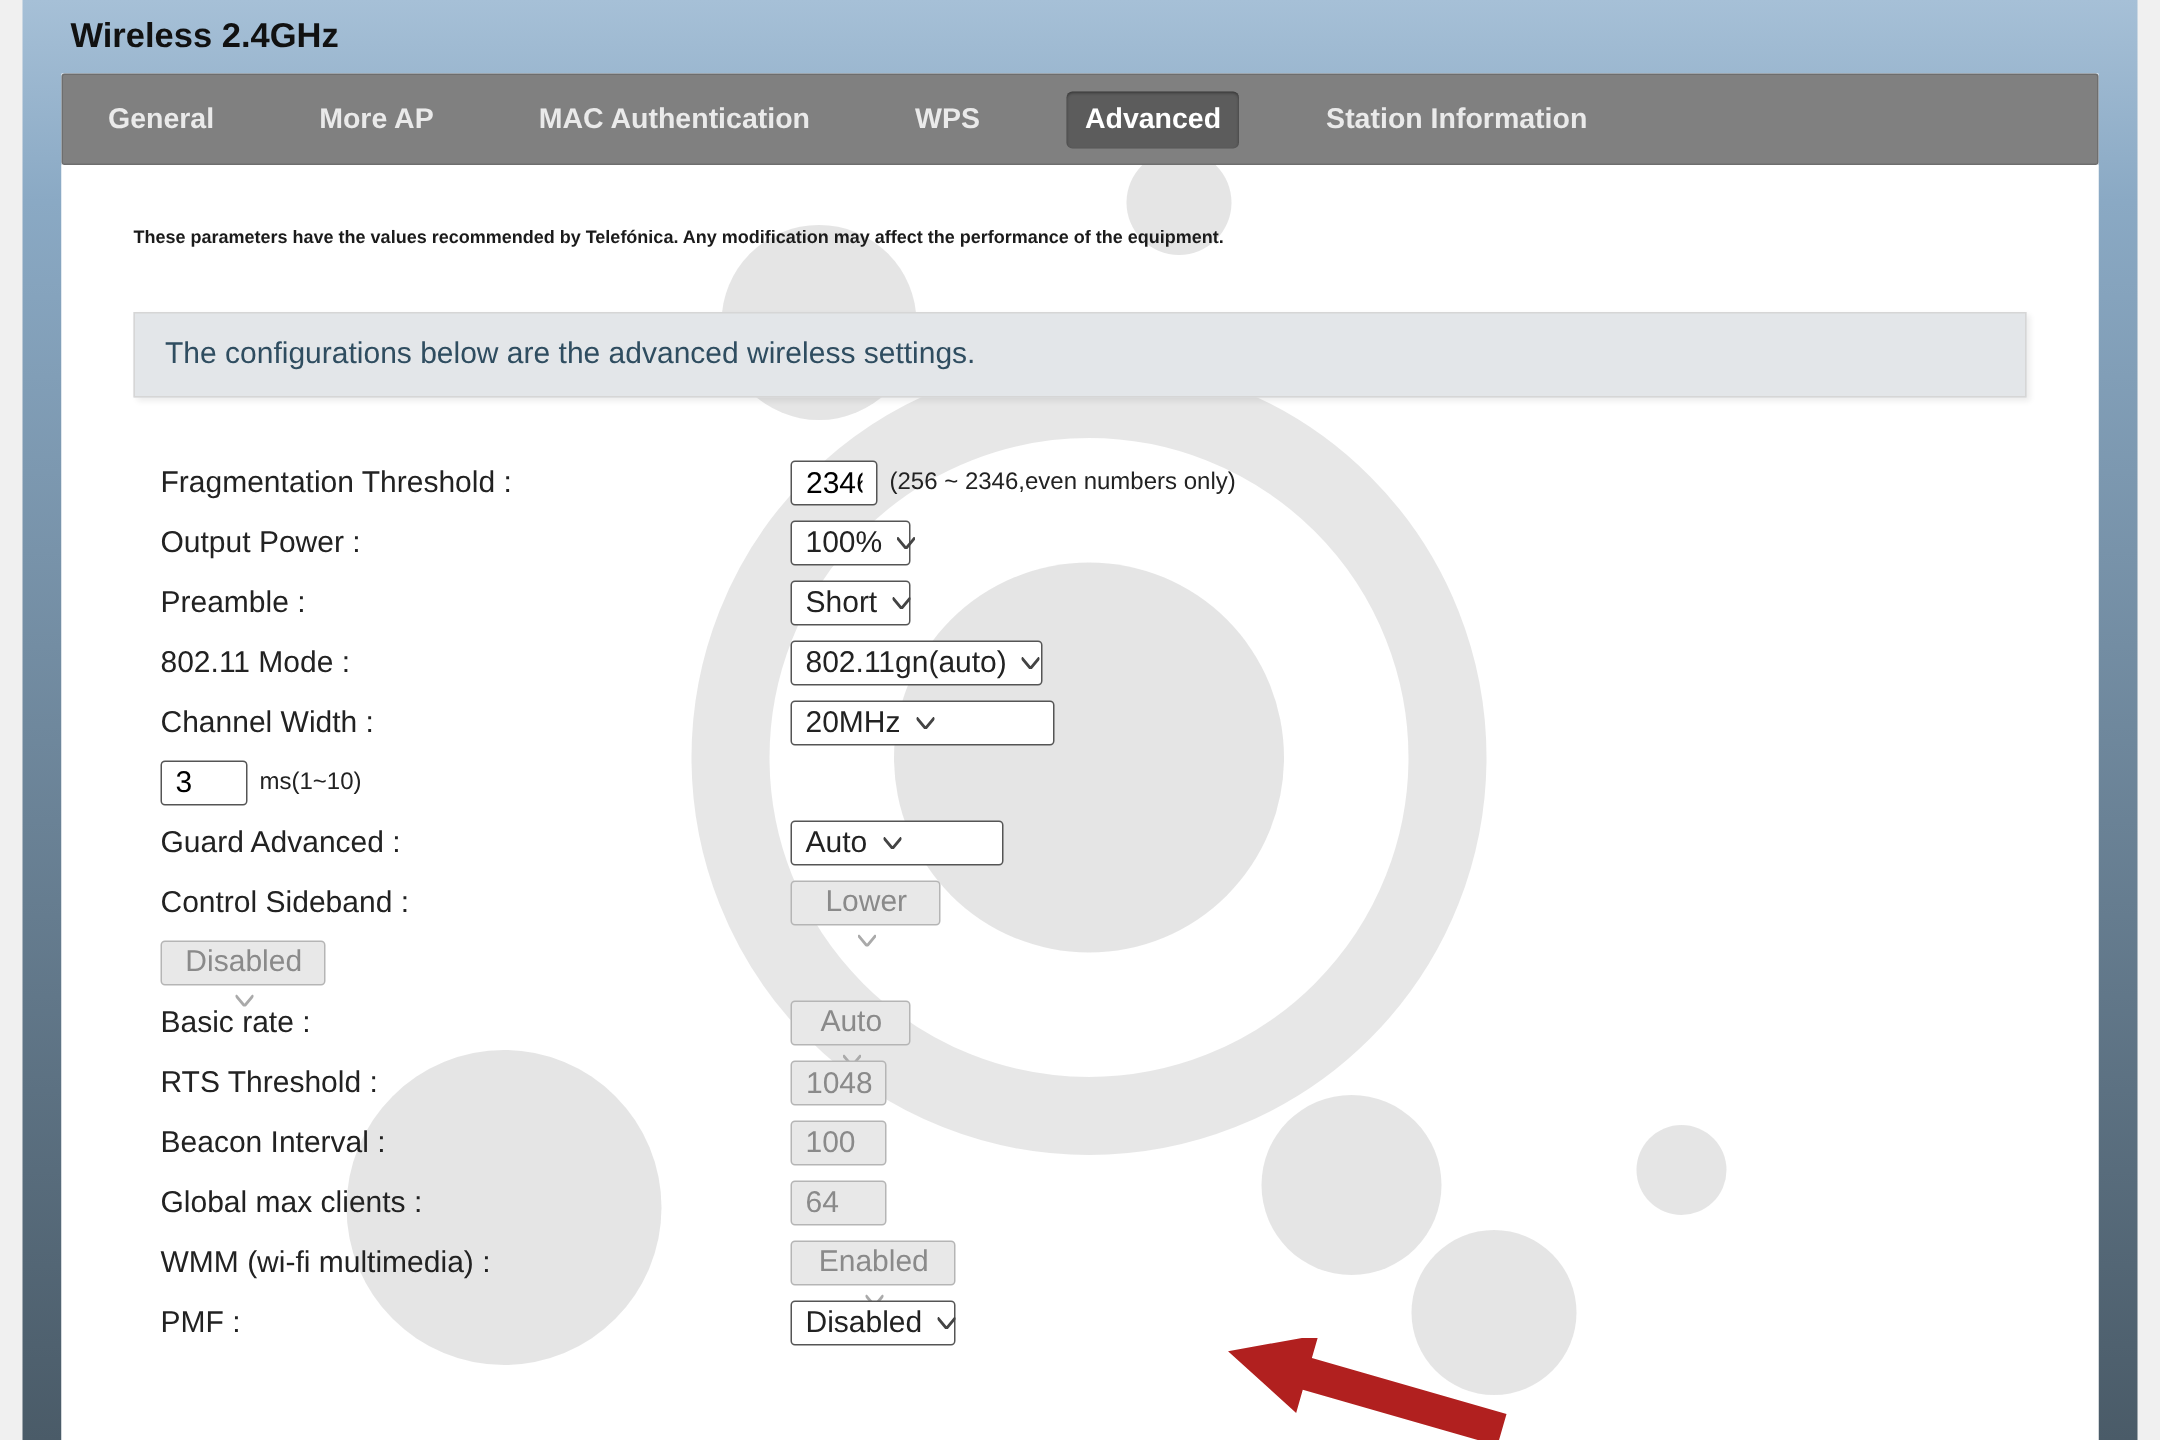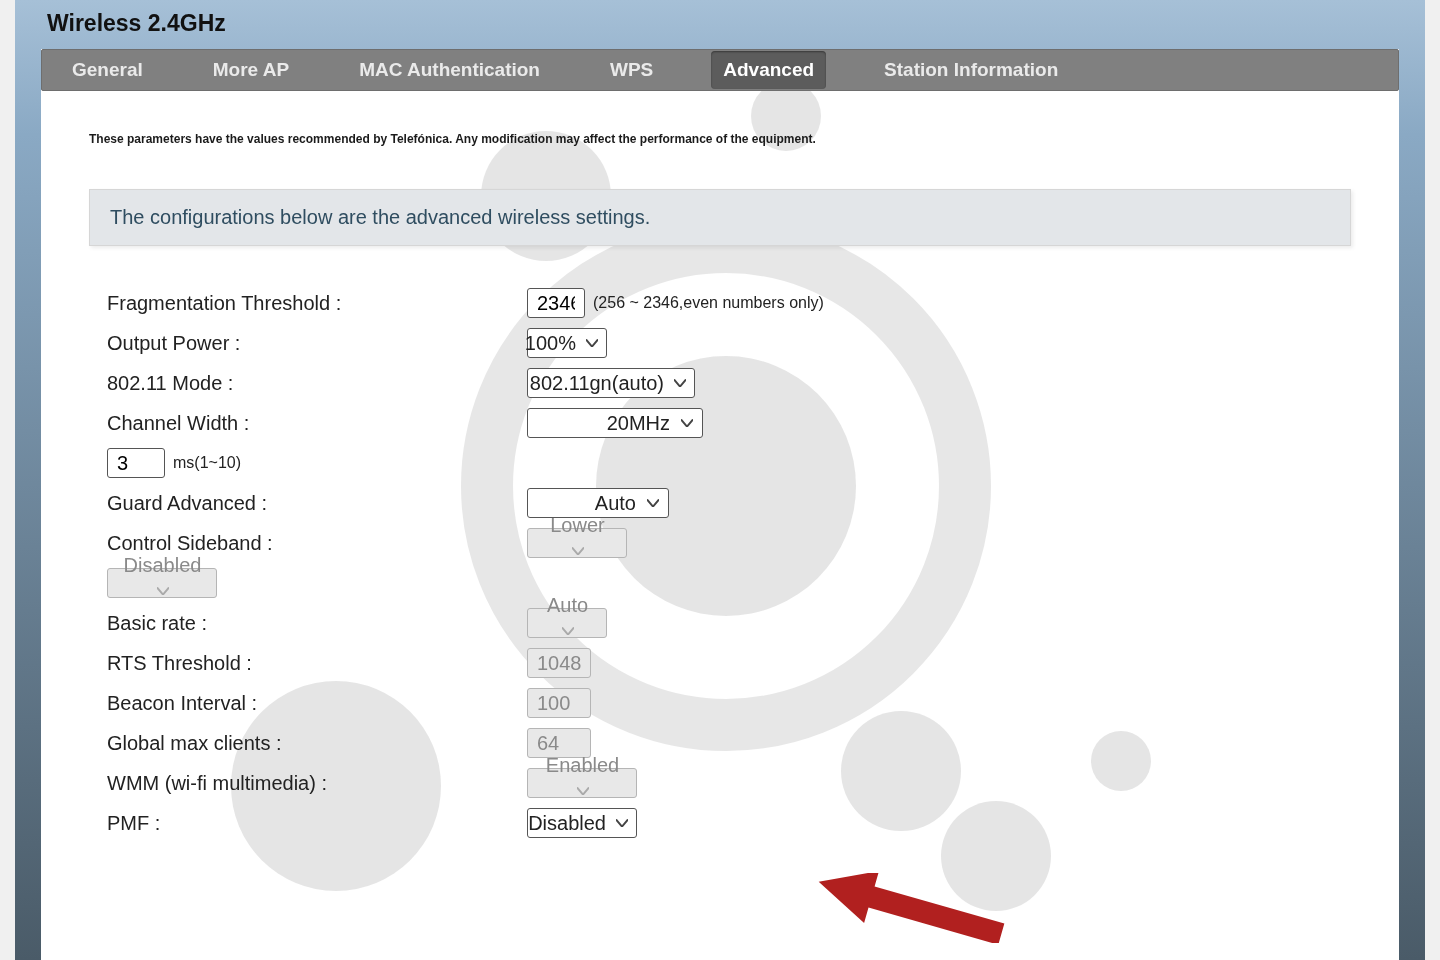--- a/index.html
+++ b/index.html
@@ -44,21 +44,21 @@
     font-weight: bold;
     font-size: 23px;
     padding: 14px 0 8px 6px;
     color: #111;
     background: transparent;
     position: relative;
     top: -4px;
   }
   .tabbar {
     background: var(--tabbar-bg);
-    height: 42px;
+    height: 61px;
     display: flex;
     align-items: center;
     padding: 0 18px;
     gap: 46px;
     border: 1px solid #6e6e6e;
     border-radius: 2px;
   }
   .tab {
     color: #eaeaea;
     font-size: 19px;
@@ -143,21 +143,21 @@
     font-family: Liberation Sans, sans-serif;
     background: #fff;
     border: 1px solid var(--input-border);
     border-radius: 3px;
     padding: 2px 9px;
     height: 30px;
   }
   .select {
     display: inline-flex;
     align-items: center;
-    justify-content: flex-end;
+    justify-content: flex-start;
     gap: 10px;
     cursor: pointer;
     padding-right: 8px;
   }
   .select .chev {
     width: 14px; height: 14px;
     display: inline-flex; align-items: center; justify-content: center;
   }
   .select.disabled, input.disabled {
     background: var(--disabled-bg);
@@ -242,20 +242,33 @@
                   <span>100%</span>
                   <span class="chev">
                       <svg viewBox="0 0 10 6" width="12" height="8">
                         <path d="M0 0 L5 6 L10 0" fill="none" stroke="#444" stroke-width="1.6"></path>
                       </svg>
                     </span>
                 </div>
               </div>
             </div>
 
+            <div class="row">
+              <label>Preamble :</label>
+              <div class="field">
+                <div class="select w80">
+                  <span>Short</span>
+                  <span class="chev">
+                      <svg viewBox="0 0 10 6" width="12" height="8">
+                        <path d="M0 0 L5 6 L10 0" fill="none" stroke="#444" stroke-width="1.6"></path>
+                      </svg>
+                    </span>
+                </div>
+              </div>
+            </div>
 
             <div class="row">
               <label>802.11 Mode :</label>
               <div class="field">
                 <div class="select w160">
                   <span>802.11gn(auto)</span>
                   <span class="chev">
                       <svg viewBox="0 0 10 6" width="12" height="8">
                         <path d="M0 0 L5 6 L10 0" fill="none" stroke="#444" stroke-width="1.6"></path>
                       </svg>

